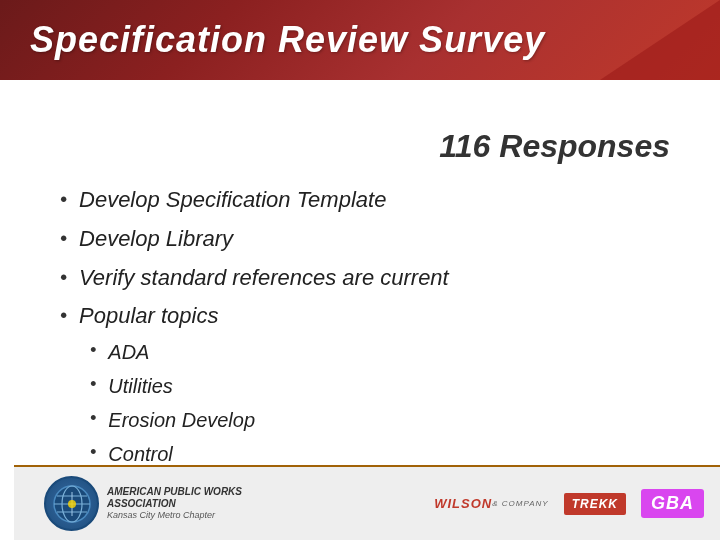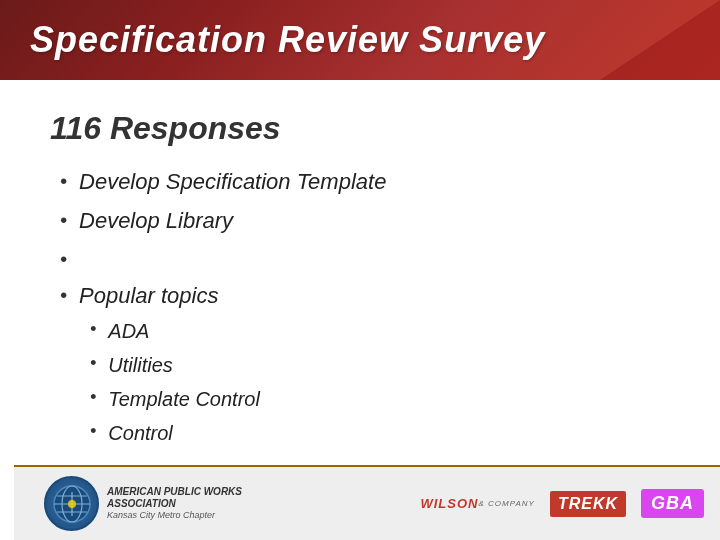--- a/index.html
+++ b/index.html
@@ -47,21 +47,22 @@
       right: 0;
       top: 0;
       width: 120px;
       height: 80px;
       background: rgba(150, 20, 20, 0.5);
       clip-path: polygon(100% 0, 100% 100%, 0 100%);
     }
 
     
     .content {
-      padding: 30px 50px 20px 50px;
+      padding: 48px 50px 20px 50px;
+      text-align: right;
     }
 
     .responses-title {
       font-size: 32px;
       font-weight: bold;
       color: #333333;
       margin-bottom: 20px;
     }
 
     .bullet-list {
@@ -188,21 +189,21 @@
     .wilson-sub {
       font-size: 8px;
       color: #666;
       letter-spacing: 1px;
     }
 
     
     .trekk-logo {
       background: #c0392b;
       color: white;
-      font-size: 16px;
+      font-size: 12px;
       font-weight: bold;
       padding: 4px 8px;
       letter-spacing: 1px;
       border-radius: 2px;
     }
 
     
     .gba-logo {
       display: flex;
       align-items: center;
@@ -237,39 +238,40 @@
       <li>
         <span class="bullet-dot">•</span>
         <span>Develop Specification Template</span>
       </li>
       <li>
         <span class="bullet-dot">•</span>
         <span>Develop Library</span>
       </li>
       <li>
         <span class="bullet-dot">•</span>
+        <span>Verify standard references are current</span>
       </li>
       <li class="popular-topics-item">
         <div style="display:flex;align-items:flex-start;">
           <span class="bullet-dot">•</span>
           <span>Popular topics</span>
         </div>
 
         <ul class="sub-bullet-list">
           <li>
             <span class="bullet-dot">•</span>
             <span>ADA</span>
           </li>
           <li>
             <span class="bullet-dot">•</span>
             <span>Utilities</span>
           </li>
           <li>
             <span class="bullet-dot">•</span>
-            <span>Template Control</span>
+            <span>Erosion Develop</span>
           </li>
           <li>
             <span class="bullet-dot">•</span>
             <span>Control</span>
           </li>
         </ul>
       </li>
     </ul>
   </div>
 

